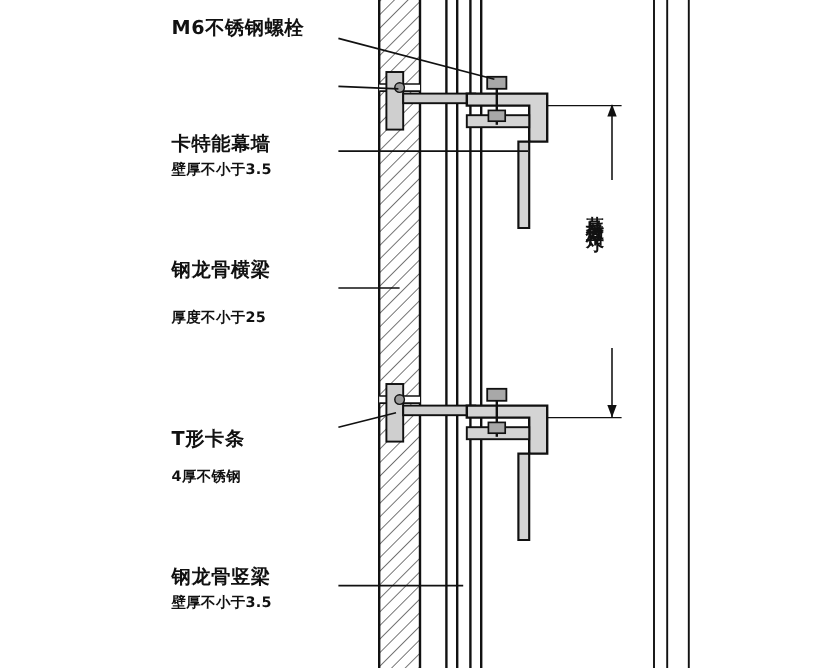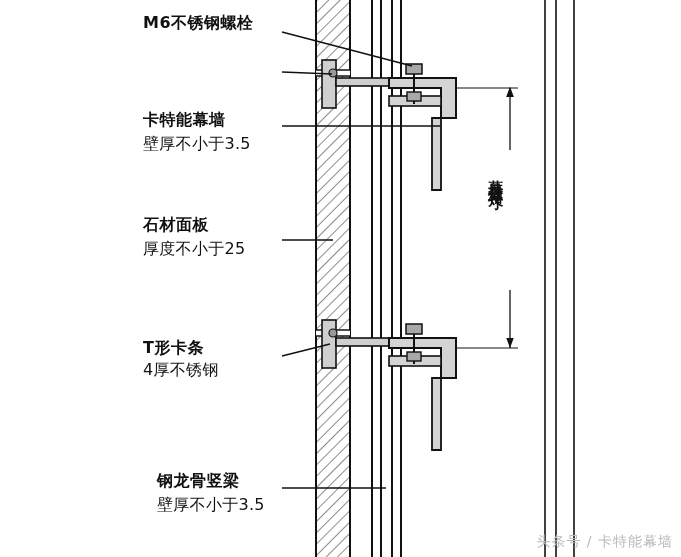--- a/index.html
+++ b/index.html
@@ -30,22 +30,22 @@
     color: #111111;
     white-space: nowrap;
     line-height: 1.1;
   }
   .lbl-main {
     font-size: 16px;
     font-weight: bold;
     letter-spacing: 0.5px;
   }
   .lbl-sub {
-    font-size: 16px;
-    font-weight: normal;
+    font-size: 12px;
+    font-weight: bold;
     letter-spacing: 0.3px;
   }
   .vert {
     position: absolute;
     font-size: 15px;
     font-weight: bold;
     color: #111111;
     writing-mode: vertical-rl;
     text-orientation: upright;
     letter-spacing: 3px;
@@ -170,30 +170,29 @@
     <div class="lbl-main">M6不锈钢螺栓</div>
   </div>
 
 
   <div class="lbl" style="left:143px; top:111px;">
     <div class="lbl-main">卡特能幕墙</div>
     <div class="lbl-sub" style="margin-top:6px;">壁厚不小于3.5</div>
   </div>
 
   <div class="lbl" style="left:143px; top:216px;">
-    <div class="lbl-main">石材面板</div>
-    <div class="lbl-sub" style="margin-top:6px;">厚度不小于25</div>
+    <div class="lbl-main">钢龙骨横梁</div>
+    <div class="lbl-sub" style="margin-top:24px;">厚度不小于25</div>
   </div>
 
-  <div class="lbl" style="left:143px; top:339px;">
+  <div class="lbl" style="left:143px; top:357px;">
     <div class="lbl-main">T形卡条</div>
-    <div class="lbl-sub" style="margin-top:4px;">4厚不锈钢</div>
+    <div class="lbl-sub" style="margin-top:16px;">4厚不锈钢</div>
   </div>
 
-  <div class="lbl" style="left:143px; top:472px;margin-left:14px;">
+  <div class="lbl" style="left:143px; top:472px;">
     <div class="lbl-main">钢龙骨竖梁</div>
     <div class="lbl-sub" style="margin-top:6px;">壁厚不小于3.5</div>
   </div>
 
   <div class="vert" style="left:487px; top:168px;">幕墙分格尺寸</div>
 
-  <div class="watermark">头条号 / 卡特能幕墙</div>
 </div>
 
 </body></html>

